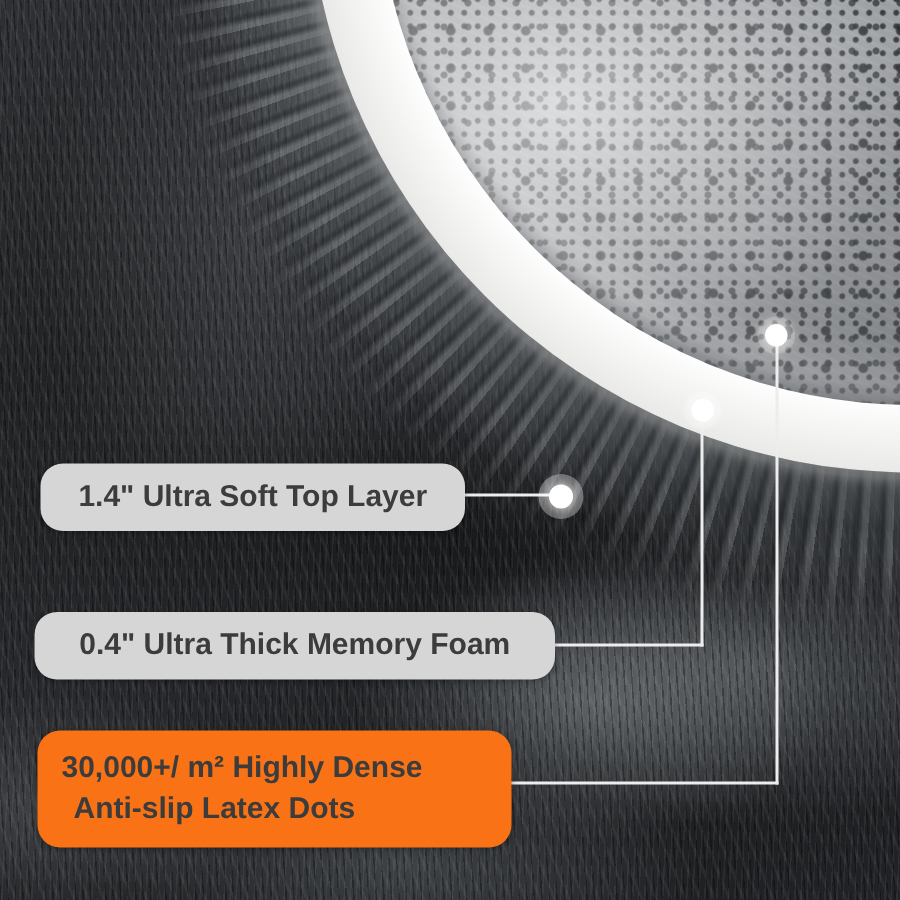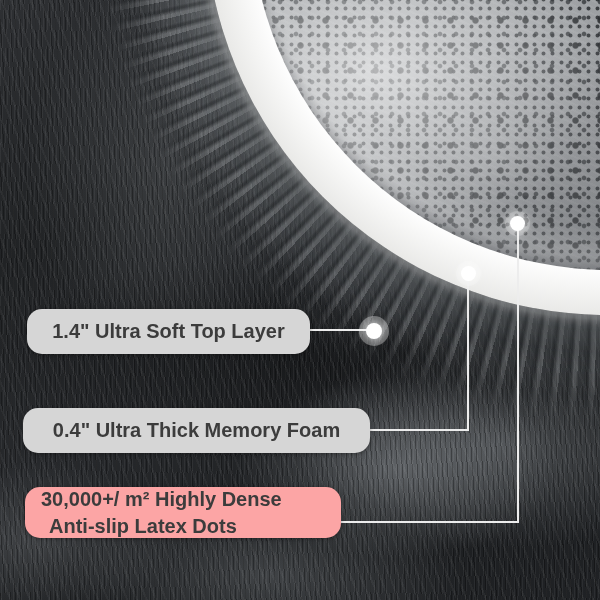--- a/index.html
+++ b/index.html
@@ -105,18 +105,18 @@
   <div class="dot-core" style="left:510px;top:216px;width:15px;height:15px;background:#ffffff;box-shadow:0 0 0 5px rgba(255,255,255,0.18), 0 0 8px 2px rgba(255,255,255,0.55);"></div>
 
   <div class="callout" style="left:27px;top:309px;width:283px;height:45px;background:#d6d6d6;color:#3c3c3c;">
     <span>1.4" Ultra Soft Top Layer</span>
   </div>
 
   <div class="callout" style="left:23px;top:408px;width:347px;height:45px;background:#d6d6d6;color:#3c3c3c;">
     <span>0.4" Ultra Thick Memory Foam</span>
   </div>
 
-  <div class="callout two-line" style="left:25px;top:487px;width:300px;height:51px;background:#fca5a5;color:#3c3c3c;">
+  <div class="callout two-line" style="left:25px;top:487px;width:300px;height:78px;background:#f97316;color:#3c3c3c;">
     <span class="l1">30,000+/ m² Highly Dense</span>
     <span class="l2">Anti-slip Latex Dots</span>
   </div>
 
 </div>
 
 </body></html>

